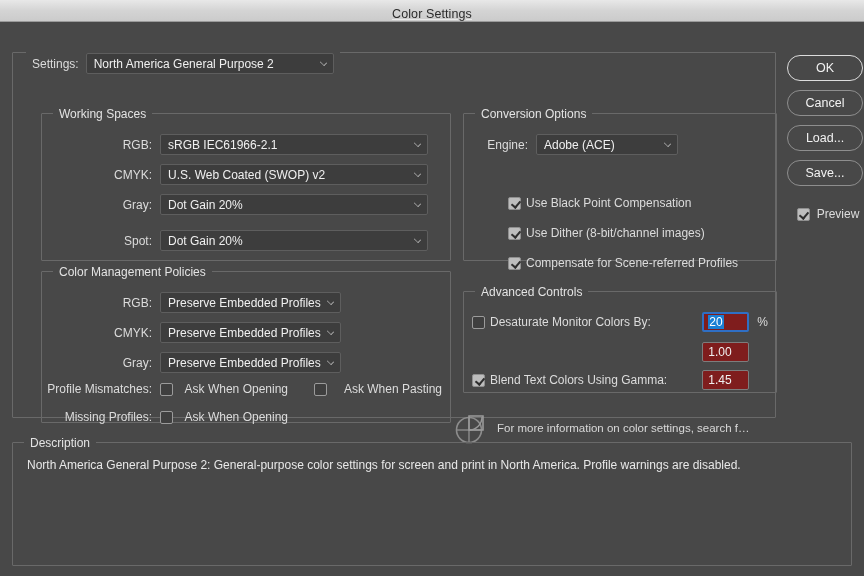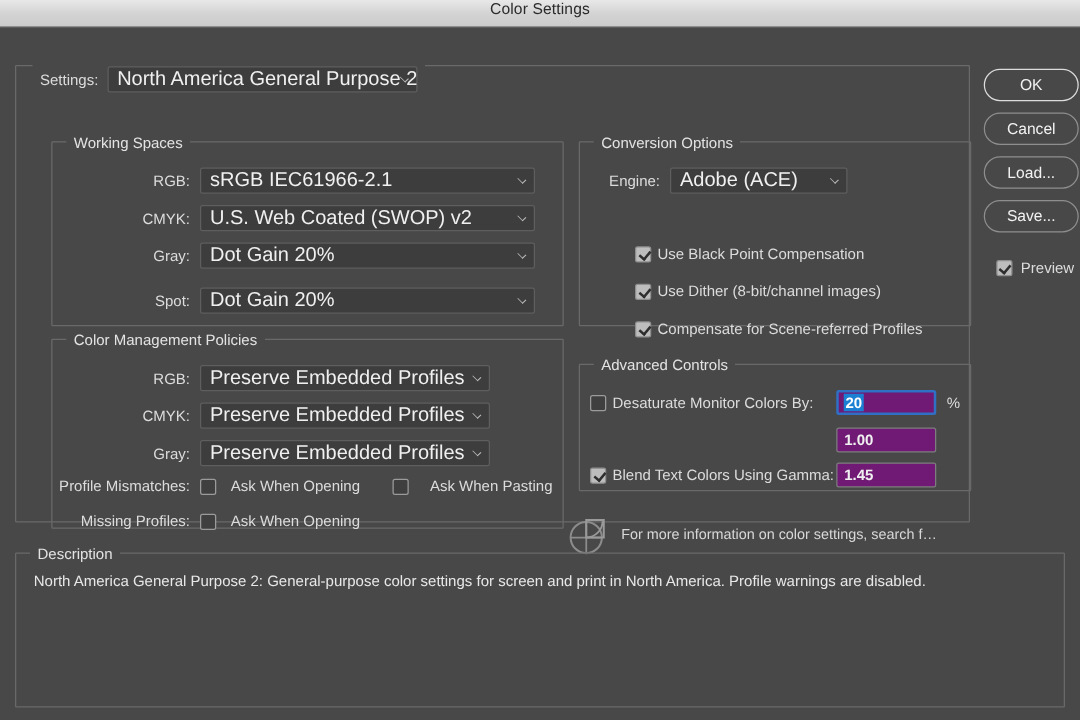--- a/index.html
+++ b/index.html
@@ -14,22 +14,23 @@
     color: #e8e8e8;
     -webkit-font-smoothing: antialiased;
   }
 
   
   .titlebar {
     height: 22px;
     background: linear-gradient(to bottom, #e8e8e8 0%, #d4d4d4 50%, #cbcbcb 100%);
     border-bottom: 1px solid #9a9a9a;
     display: flex;
-    align-items: flex-start;
+    align-items: flex-end;
     justify-content: center;
+    text-decoration: underline;
   }
   .titlebar-text {
     color: #2b2b2b;
     font-size: 12.5px;
     letter-spacing: 0.1px;
   }
 
   
   .dialog {
     position: relative;
@@ -86,21 +87,21 @@
   .dd {
     position: relative;
     background: #3d3d3d;
     border: 1px solid #5e5e5e;
     border-radius: 2px;
     height: 21px;
     display: inline-flex;
     align-items: center;
     padding: 0 19px 0 7px;
     color: #f0f0f0;
-    font-size: 16px;
+    font-size: 12px;
     white-space: nowrap;
     cursor: default;
   }
   .dd .chev {
     position: absolute;
     right: 6px;
     top: 50%;
     width: 7px;
     height: 7px;
     margin-top: -5px;
@@ -139,32 +140,31 @@
     top: 1px;
     width: 4px;
     height: 7px;
     border-right: 2px solid #2e2e2e;
     border-bottom: 2px solid #2e2e2e;
     transform: rotate(40deg);
   }
 
   
   .field {
-    background: #701a75;
+    background: #7f1d1d;
     border: 1px solid #7d7d7d;
     border-radius: 2px;
     height: 20px;
-    width: 80px;
+    width: 47px;
     display: flex;
     align-items: center;
     padding: 0 5px;
     color: #f0f0f0;
     font-size: 12px;
     cursor: text;
-    font-weight: bold;
   }
   .field.focused {
     border: 2px solid #2f6fc4;
     padding: 0 4px;
   }
   .sel {
     background: #1b7fd4;
     color: #ffffff;
     padding: 0 1px;
   }

